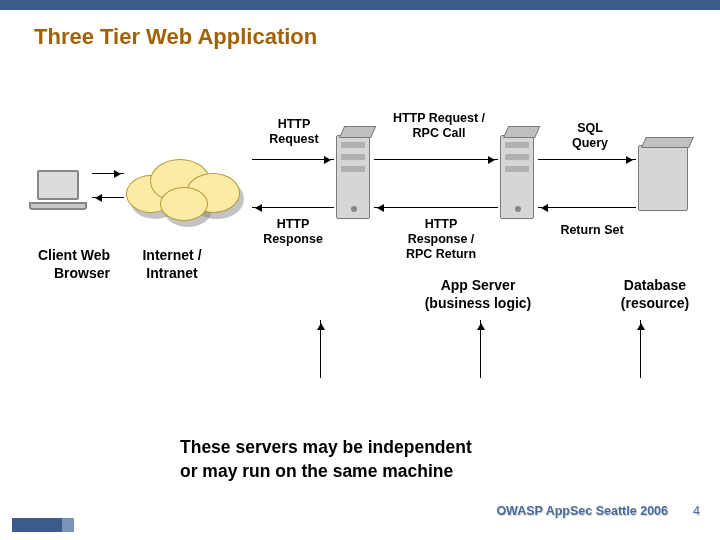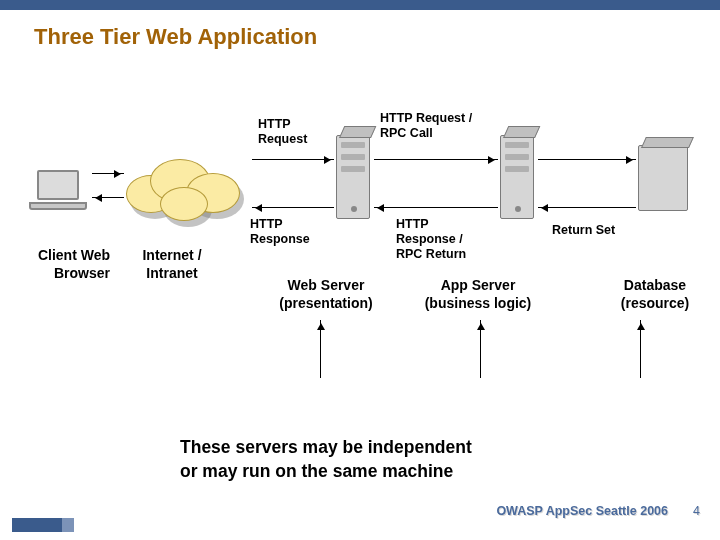--- a/index.html
+++ b/index.html
@@ -147,21 +147,21 @@
   .a-cloud-web-l { left: 252px; top: 92px; width: 82px; }
   .a-web-app-r { left: 374px; top: 44px; width: 124px; }
   .a-web-app-l { left: 374px; top: 92px; width: 124px; }
   .a-app-db-r { left: 538px; top: 44px; width: 98px; }
   .a-app-db-l { left: 538px; top: 92px; width: 98px; }
 
   .arrow-label {
     position: absolute;
     font-size: 12.5px;
     font-weight: bold;
-    text-align: left;
+    text-align: center;
     line-height: 1.2;
   }
   .lbl-httpreq { left: 258px; top: 2px; width: 72px; }
   .lbl-httpresp { left: 250px; top: 102px; width: 86px; }
   .lbl-rpccall { left: 380px; top: -4px; width: 118px; }
   .lbl-rpcreturn { left: 396px; top: 102px; width: 90px; }
   .lbl-sql { left: 560px; top: 6px; width: 60px; }
   .lbl-resultset { left: 552px; top: 108px; width: 80px; }
 
   .below-label { position: absolute; font-size: 14px; font-weight: bold; text-align: center; line-height: 1.25; }
@@ -279,25 +279,25 @@
   <div class="arrow a-web-app-r"></div>
   <div class="arrow left a-web-app-l"></div>
 
   <div class="arrow a-app-db-r"></div>
   <div class="arrow left a-app-db-l"></div>
 
   <div class="arrow-label lbl-httpreq">HTTP<br>Request</div>
   <div class="arrow-label lbl-httpresp">HTTP<br>Response</div>
   <div class="arrow-label lbl-rpccall">HTTP Request /<br>RPC Call</div>
   <div class="arrow-label lbl-rpcreturn">HTTP<br>Response /<br>RPC Return</div>
+  <div class="arrow-label lbl-sql">SQL<br>Query</div>
   <div class="arrow-label lbl-resultset">Return Set</div>
 
   <div class="below-label lbl-client">Client Web<br>Browser</div>
   <div class="below-label lbl-internet">Internet /<br>Intranet</div>
-  <div class="below-label lbl-web">Web Server<br>(presentation)</div>
   <div class="below-label lbl-app">App Server<br>(business logic)</div>
   <div class="below-label lbl-db">Database<br>(resource)</div>
 </div>
 
 <div class="varrow va1"></div>
 <div class="varrow va2"></div>
 <div class="varrow va3"></div>
 
 <div class="caption">These servers may be independent<br>  or may run on the same machine</div>
 

